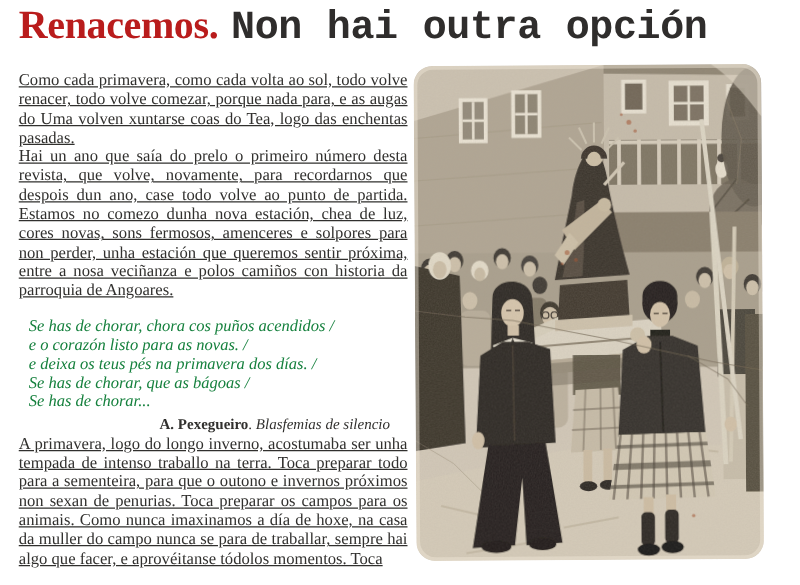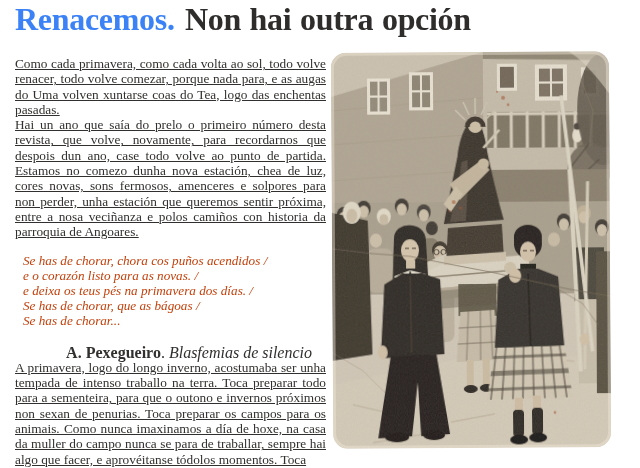--- a/index.html
+++ b/index.html
@@ -5,34 +5,34 @@
   html,body{margin:0;padding:0;background:#ffffff;}
   .page{
     position:relative;width:640px;height:468px;background:#ffffff;
     overflow:hidden;font-family:"Liberation Serif", serif;
   }
   .title{
     position:absolute;left:15px;top:1px;margin:0;
     font-size:32px;font-weight:bold;letter-spacing:-0.3px;white-space:nowrap;
     word-spacing:1px;
   }
-  .title .hl{color:#3b82f6;text-align:center;}
-  .title .rest{color:#2f2d2c;margin-left:0.32em;}
+  .title .hl{color:#b91c1c;text-align:center;}
+  .title .rest{color:#2f2d2c;margin-left:0.32em;font-family:Liberation Mono, monospace;}
   .column{
     position:absolute;left:15px;top:56px;width:311px;
     color:#31302e;font-size:13.3px;line-height:15.3px;text-align:justify;
   }
   .column p{margin:0;text-decoration:underline;}
   .poem{
-    margin:13px 0 0 8px;font-style:italic;color:#c2410c;
+    margin:13px 0 0 8px;font-style:italic;color:#15803d;
     text-align:left;font-size:13.2px;line-height:15.2px;
   }
   .attribution{
-    margin-top:16px;text-align:right;padding-right:14px;
-    font-size:16px;color:#31302e;
+    margin-top:3px;text-align:right;padding-right:14px;
+    font-size:12px;color:#31302e;
   }
   .attribution .author{font-weight:bold;font-style:normal;}
   .attribution .sep{font-style:normal;}
   .attribution .work{font-style:italic;}
   .after{margin-top:14px;}
   .photo-wrap{
     position:absolute;left:332px;top:52px;width:278px;height:396px;
     transform:rotate(-0.35deg);
   }
   .photo-wrap svg{display:block;width:278px;height:396px;}

